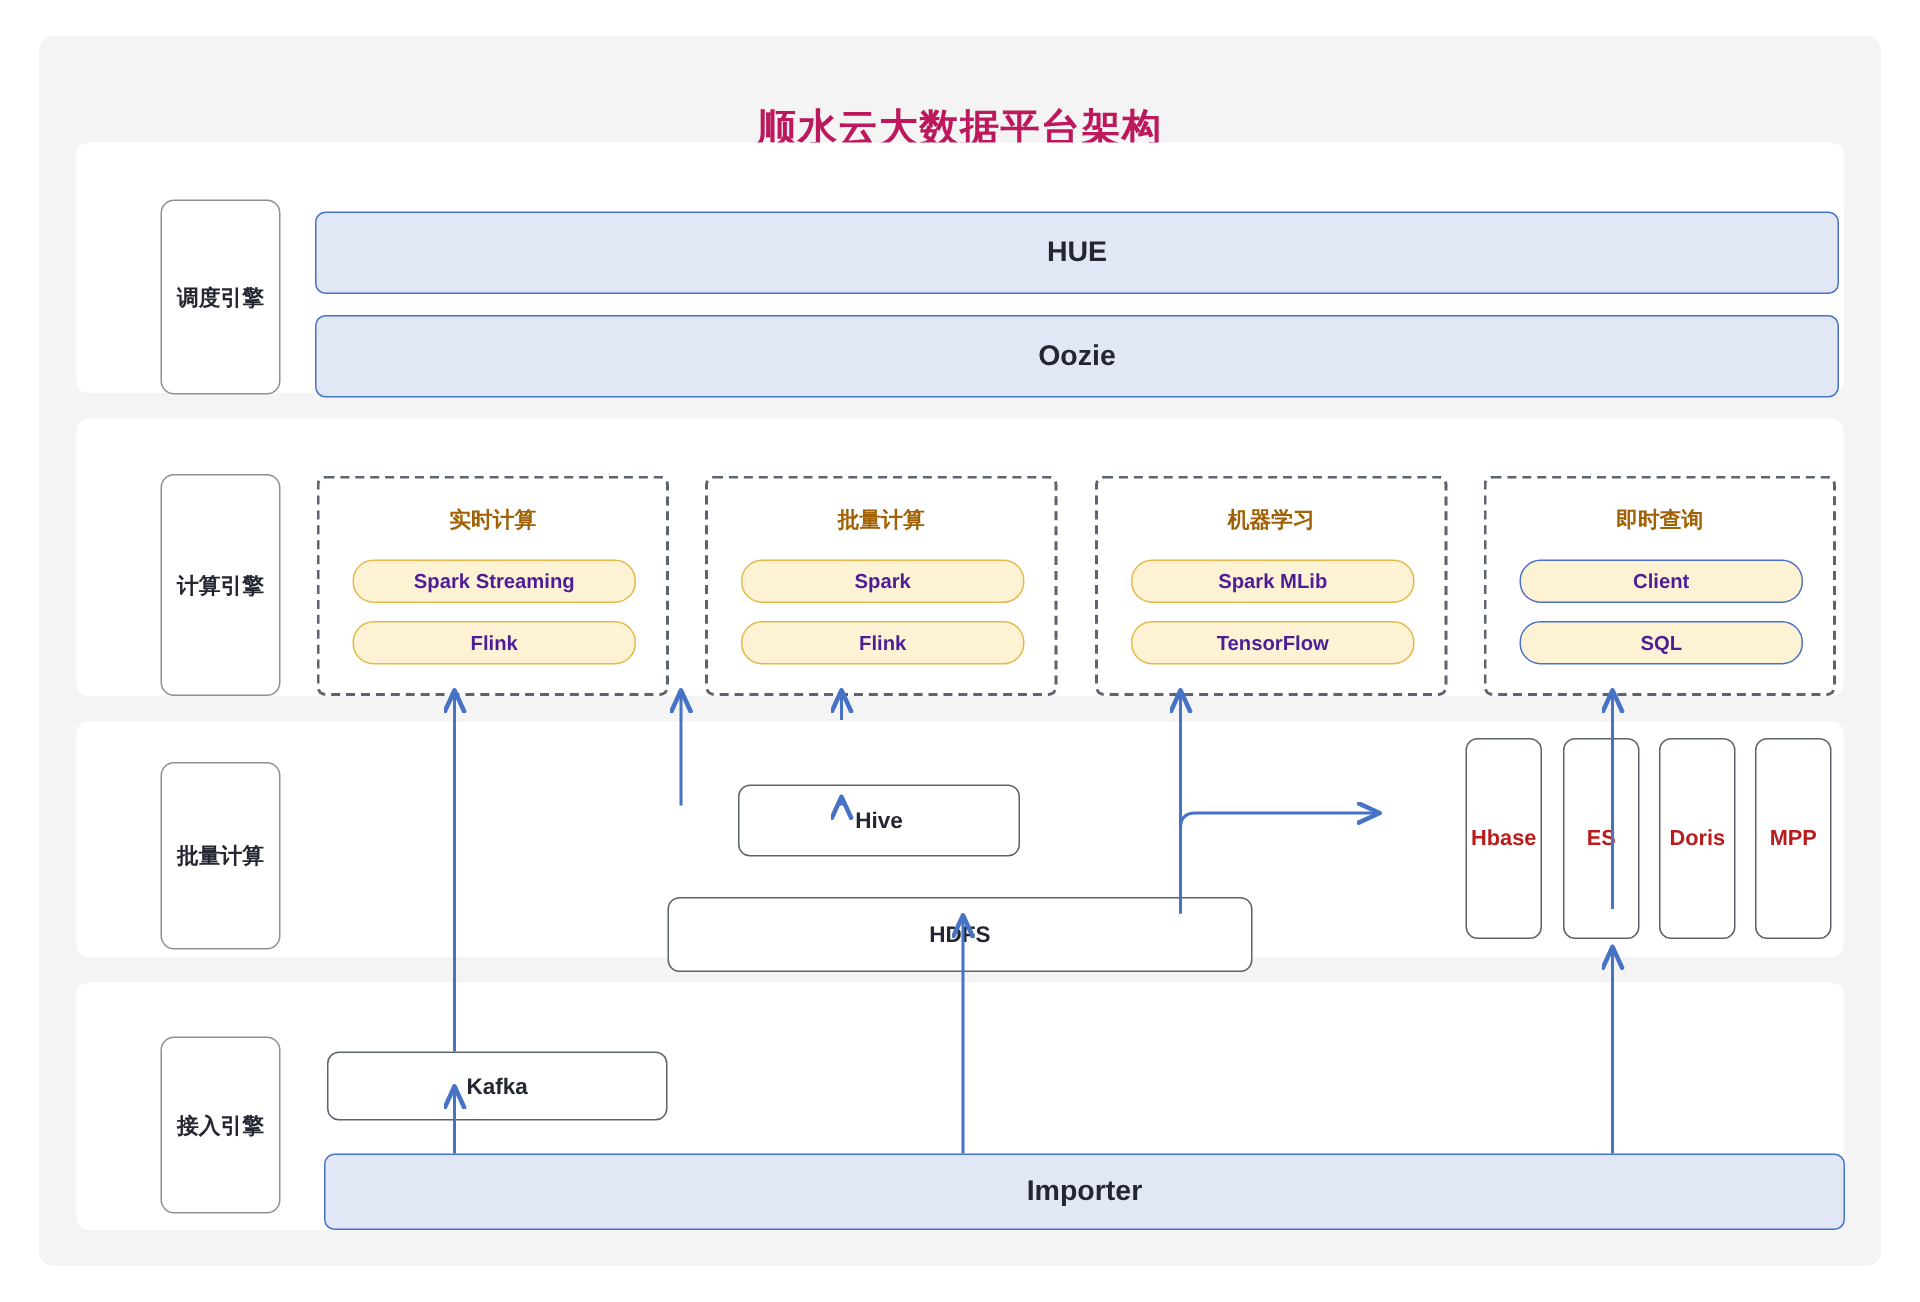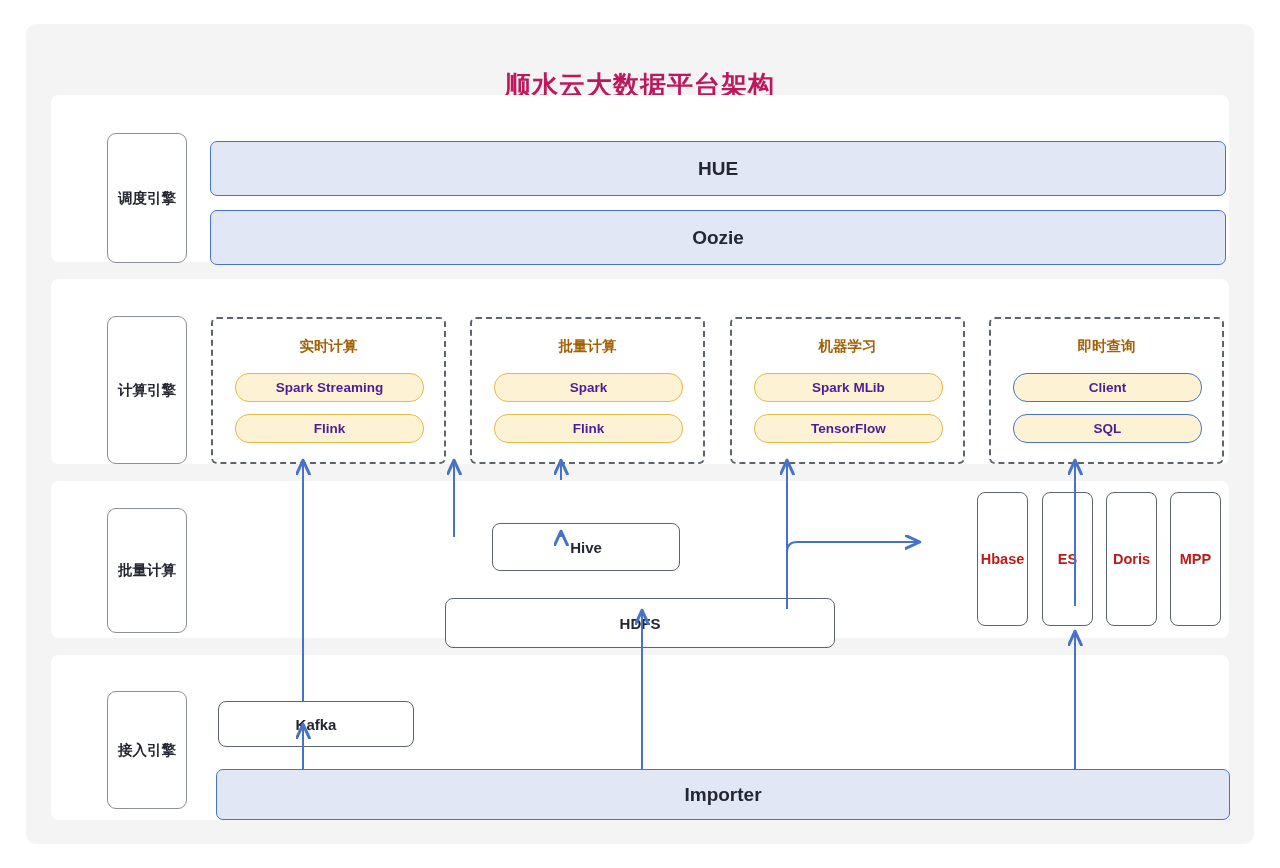--- a/index.html
+++ b/index.html
@@ -140,21 +140,21 @@
     align-items: center;
     justify-content: center;
     font-size: 15px;
     font-weight: bold;
     color: #242731;
     box-sizing: border-box;
     text-align: right;
   }
   #box-hive  { left: 441px; top: 42px; width: 188px; height: 48px; }
   #box-hdfs  { left: 394px; top: 117px; width: 390px; height: 50px; }
-  #box-kafka { left: 167px; top: 46px; width: 196px; height: 46px; }
+  #box-kafka { left: 167px; top: 46px; width: 227px; height: 46px; }
   .vbox {
     position: absolute;
     top: 11px;
     width: 51px;
     height: 134px;
     border: 1.8px solid #5d6470;
     border-radius: 8px;
     background: #ffffff;
     display: flex;
     align-items: center;

